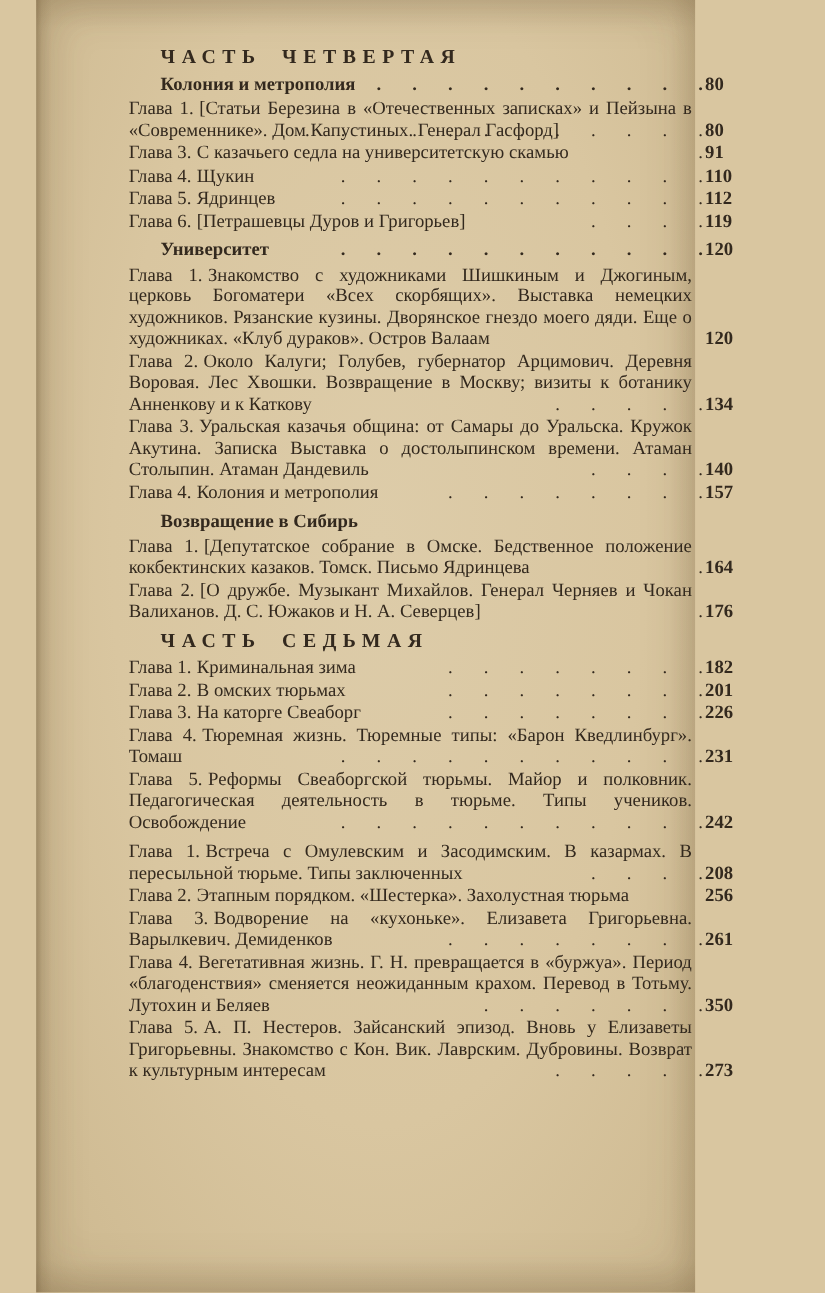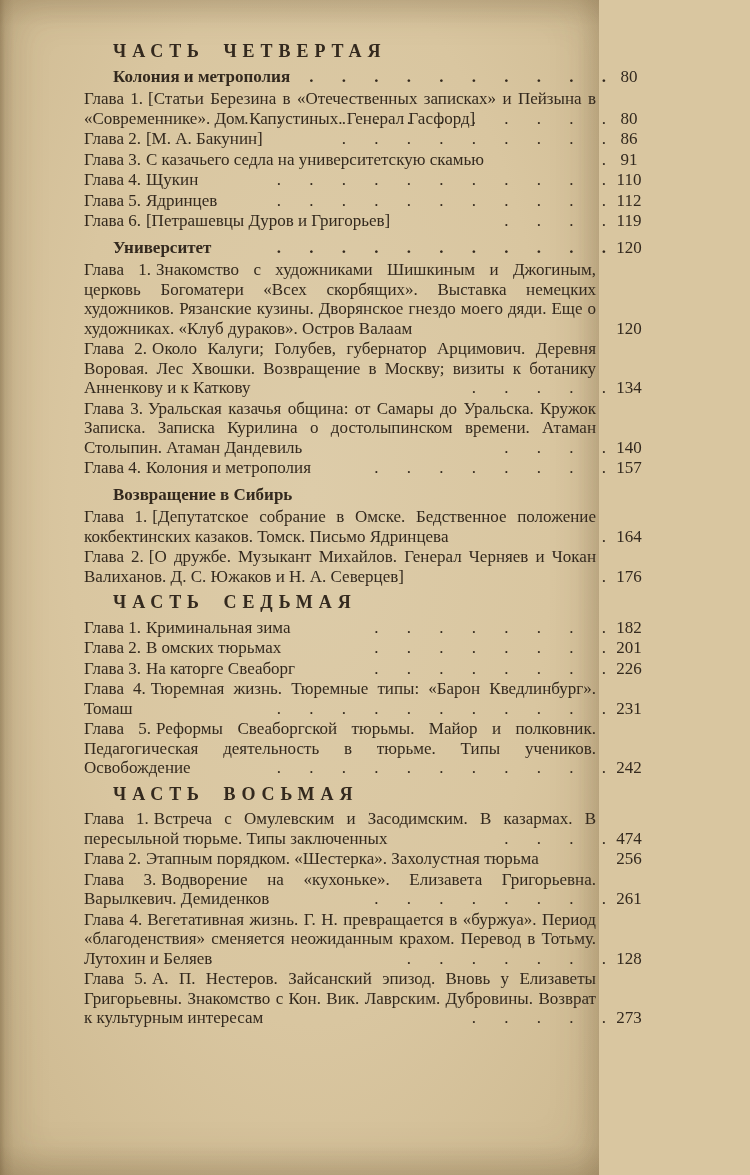--- a/index.html
+++ b/index.html
@@ -18,20 +18,21 @@
   .page {
     position: relative;
     width: 599px; height: 1175px;
     background:
       linear-gradient(90deg, rgba(92,70,38,0.30) 0px, rgba(92,70,38,0.10) 5px, rgba(92,70,38,0) 14px),
       linear-gradient(180deg, rgba(110,85,48,0.10) 0px, rgba(110,85,48,0) 26px),
       linear-gradient(270deg, rgba(110,85,48,0.10) 0px, rgba(110,85,48,0) 22px),
       linear-gradient(0deg, rgba(110,85,48,0.12) 0px, rgba(110,85,48,0) 30px),
       radial-gradient(ellipse at 52% 42%, var(--paper-hi) 0%, var(--paper) 55%, var(--paper-lo) 115%);
     box-shadow: inset 10px 6px 40px rgba(86,64,34,0.18), inset -8px -12px 46px rgba(86,64,34,0.14);
+    margin-left: 33px;
   }
   .toc {
     position: absolute;
     left: 84px; top: 36px;
     width: 566px;
     font-size: 17px;
     line-height: 19.5px;
   }
   .part { margin-top: 7px; }
   .part:first-child { margin-top: 0; }
@@ -55,22 +56,22 @@
     position: absolute;
     right: 44px; bottom: 0;
     white-space: nowrap;
     word-spacing: 24px;
     letter-spacing: 0;
   }
   .page-num {
     position: absolute;
     right: 0; bottom: 0;
     width: 42px;
-    text-align: center;
-    font-weight: 400;
+    text-align: left;
+    font-weight: 700;
   }
 </style>
 </head>
 <body>
 
 <div class="page">
   <main class="toc">
   <section class="part">
     <h2 class="part-heading">ЧАСТЬ ЧЕТВЕРТАЯ</h2>
     <div class="entry subtitle">
@@ -78,25 +79,20 @@
       <span class="dots">. . . . . . . . . . .</span>
       <span class="page-num">80</span>
     </div>
     <div class="chapters">
   <div class="entry chapter">
     <span class="chapter-label">Глава 1.</span><span class="chapter-text">[Статьи Березина в «Отечественных записках» и Пейзына в «Современнике». Дом Капустиных. Генерал Гасфорд]</span>
     <span class="dots">. . . . . . . . . . . .</span>
     <span class="page-num">80</span>
   </div>
 
-  <div class="entry chapter">
-    <span class="chapter-label">Глава 2.</span><span class="chapter-text">[М. А. Бакунин]</span>
-    <span class="dots">. . . . . . . . .</span>
-    <span class="page-num">86</span>
-  </div>
 
   <div class="entry chapter">
     <span class="chapter-label">Глава 3.</span><span class="chapter-text">С казачьего седла на университетскую скамью</span>
     <span class="dots">.</span>
     <span class="page-num">91</span>
   </div>
 
   <div class="entry chapter">
     <span class="chapter-label">Глава 4.</span><span class="chapter-text">Щукин</span>
     <span class="dots">. . . . . . . . . . .</span>
@@ -130,21 +126,21 @@
     <span class="page-num">120</span>
   </div>
 
   <div class="entry chapter">
     <span class="chapter-label">Глава 2.</span><span class="chapter-text">Около Калуги; Голубев, губернатор Арцимович. Деревня Воровая. Лес Хвошки. Возвращение в Москву; визиты к ботанику Анненкову и к Каткову</span>
     <span class="dots">. . . . .</span>
     <span class="page-num">134</span>
   </div>
 
   <div class="entry chapter">
-    <span class="chapter-label">Глава 3.</span><span class="chapter-text">Уральская казачья община: от Самары до Уральска. Кружок Записка. Записка Курилина о достолыпинском времени. Атаман Столыпин. Атаман Дандевиль</span>
+    <span class="chapter-label">Глава 3.</span><span class="chapter-text">Уральская казачья община: от Самары до Уральска. Кружок Акутина. Записка Выставка о достолыпинском времени. Атаман Столыпин. Атаман Дандевиль</span>
     <span class="dots">. . . .</span>
     <span class="page-num">140</span>
   </div>
 
   <div class="entry chapter">
     <span class="chapter-label">Глава 4.</span><span class="chapter-text">Колония и метрополия</span>
     <span class="dots">. . . . . . . .</span>
     <span class="page-num">157</span>
   </div>
 </div>
@@ -200,44 +196,43 @@
 
   <div class="entry chapter">
     <span class="chapter-label">Глава 5.</span><span class="chapter-text">Реформы Свеаборгской тюрьмы. Майор и полковник. Педагогическая деятельность в тюрьме. Типы учеников. Освобождение</span>
     <span class="dots">. . . . . . . . . . .</span>
     <span class="page-num">242</span>
   </div>
 </div>
   </section>
 
   <section class="part">
-    <h2 class="part-heading">ЧАСТЬ ВОСЬМАЯ</h2>
     <div class="chapters">
   <div class="entry chapter">
     <span class="chapter-label">Глава 1.</span><span class="chapter-text">Встреча с Омулевским и Засодимским. В казармах. В пересыльной тюрьме. Типы заключенных</span>
     <span class="dots">. . . .</span>
-    <span class="page-num">474</span>
+    <span class="page-num">208</span>
   </div>
 
   <div class="entry chapter">
     <span class="chapter-label">Глава 2.</span><span class="chapter-text">Этапным порядком. «Шестерка». Захолустная тюрьма</span>
     <span class="dots"></span>
     <span class="page-num">256</span>
   </div>
 
   <div class="entry chapter">
     <span class="chapter-label">Глава 3.</span><span class="chapter-text">Водворение на «кухоньке». Елизавета Григорьевна. Варылкевич. Демиденков</span>
     <span class="dots">. . . . . . . .</span>
     <span class="page-num">261</span>
   </div>
 
   <div class="entry chapter">
     <span class="chapter-label">Глава 4.</span><span class="chapter-text">Вегетативная жизнь. Г. Н. превращается в «буржуа». Период «благоденствия» сменяется неожиданным крахом. Перевод в Тотьму. Лутохин и Беляев</span>
     <span class="dots">. . . . . . .</span>
-    <span class="page-num">128</span>
+    <span class="page-num">350</span>
   </div>
 
   <div class="entry chapter">
     <span class="chapter-label">Глава 5.</span><span class="chapter-text">А. П. Нестеров. Зайсанский эпизод. Вновь у Елизаветы Григорьевны. Знакомство с Кон. Вик. Лаврским. Дубровины. Возврат к культурным интересам</span>
     <span class="dots">. . . . .</span>
     <span class="page-num">273</span>
   </div>
 </div>
   </section>
 </main>

